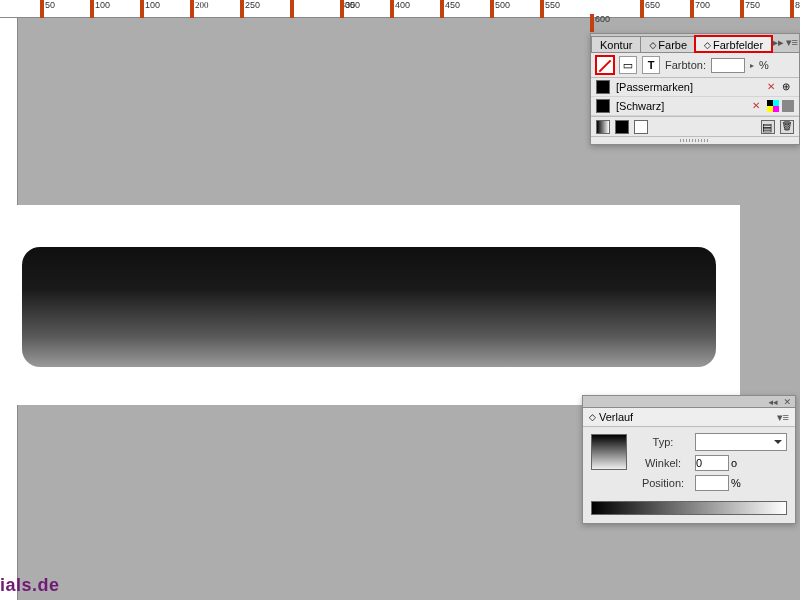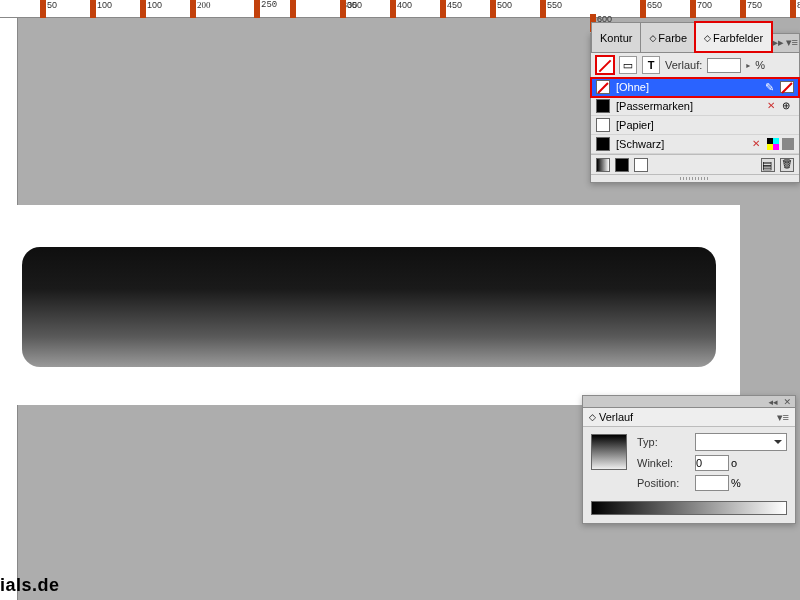--- a/index.html
+++ b/index.html
@@ -1,27 +1,27 @@
 <!DOCTYPE html>
 <html><head>
 <meta charset="utf-8">
 <style>
 *{box-sizing:border-box;margin:0;padding:0;font-family:Tahoma,Arial,sans-serif;font-size:11px}
 body{background:#adadad;width:800px;height:600px;position:relative;overflow:hidden}
 .ruler-h{position:absolute;top:0;left:0;right:0;height:18px;background:#fff;border-bottom:1px solid #888;display:flex}
-.ruler-h .tick{position:absolute;top:0;font-size:9px;color:#333;border-left:6px solid #c2410c;height:18px;padding-left:1px}
+.ruler-h .tick{position:absolute;top:0;font-size:9px;color:#333;border-left:4px solid #c2410c;height:18px;padding-left:1px}
 .ruler-v{position:absolute;top:18px;left:0;width:18px;bottom:0;background:#fff;border-right:1px solid #888}
 .canvas-wrap{position:absolute;top:205px;left:0;width:740px;height:200px;background:#fff}
 .rounded-bar{position:absolute;top:42px;left:22px;width:694px;height:120px;border-radius:18px;background:linear-gradient(180deg,#0f0f0f 0%,#1a1a1a 35%,#5a5a5a 75%,#9a9a9a 100%)}
-.watermark{position:absolute;bottom:4px;left:0;color:#000000;font-size:18px;font-weight:bold;letter-spacing:.5px}
+.watermark{position:absolute;bottom:4px;left:0;color:#701a75;font-size:18px;font-weight:bold;letter-spacing:.5px}
 .panel{position:absolute;background:#e9e9e9;border:1px solid #8a8a8a;box-shadow:0 2px 6px rgba(0,0,0,.25)}
 
 .swatches{top:33px;right:0;width:210px}
 .tabs{display:flex;background:#c9c9c9;border-bottom:1px solid #8a8a8a;height:19px;align-items:flex-end}
-.tab{padding:2px 8px;border:1px solid #8a8a8a;border-bottom:none;background:#d7d7d7;margin-right:-1px;cursor:pointer;height:30px;display:flex;align-items:center}
+.tab{padding:2px 8px;border:1px solid #8a8a8a;border-bottom:none;background:#d7d7d7;margin-right:-1px;cursor:pointer;height:16px;display:flex;align-items:center}
 .tab.active{background:#eee}
 .tab.hl{outline:2px solid #e30000;outline-offset:-1px}
 .tab .sm{font-size:9px;margin-right:2px}
 .tabs .grow{flex:1}
 .tabs .pm{width:14px;display:flex;justify-content:center;align-items:center;color:#555;height:19px;cursor:pointer}
 .toolbar{display:flex;align-items:center;padding:3px 5px;gap:5px;border-bottom:1px solid #bcbcbc}
 .icon-box{width:18px;height:18px;border:1px solid #999;display:flex;align-items:center;justify-content:center;background:#fff;cursor:pointer}
 .icon-box.hl{outline:2px solid #e30000;outline-offset:-1px}
 .tlabel{color:#333}
 .tinput{width:34px;height:15px;border:1px solid #8a8a8a;background:#fff}
@@ -41,38 +41,38 @@
 .grad-mini{width:14px;height:14px;border:1px solid #666}
 .grip{height:8px;border-top:1px solid #bcbcbc;display:flex;justify-content:center;align-items:center}
 .grip:before{content:"";width:30px;height:3px;background:repeating-linear-gradient(90deg,#999 0 1px,transparent 1px 3px)}
 
 .gradient{top:395px;left:582px;width:214px}
 .gbar{display:flex;justify-content:flex-end;gap:6px;background:#c9c9c9;height:12px;align-items:center;padding:0 4px;border-bottom:1px solid #8a8a8a}
 .gbar span{font-size:9px;color:#555;cursor:pointer}
 .gtab{display:flex;align-items:center;height:19px;background:#eee;border-bottom:1px solid #bcbcbc;padding:0 6px;gap:3px}
 .gbody{padding:6px 8px;display:grid;grid-template-columns:40px 52px 1fr;gap:4px 6px;align-items:center}
 .gprev{grid-row:1/span 2;width:36px;height:36px;border:1px solid #666;background:linear-gradient(180deg,#000,#eee)}
-.lbl{text-align:left;color:#333}
+.lbl{text-align:center;color:#333}
 .ginput{height:16px;border:1px solid #8a8a8a;background:#fff;width:50px}
 .gsel{height:18px;border:1px solid #8a8a8a;background:#fff;width:100%;display:flex;justify-content:flex-end;align-items:center;padding:0 4px}
 .gsel:after{content:"";border:4px solid transparent;border-top-color:#333;margin-top:3px}
 .rev{grid-column:2/4;display:flex;align-items:center;gap:6px;justify-content:flex-start}
 .rev .icn{width:20px;height:14px;background:linear-gradient(90deg,#000,#fff);border:1px solid #666}
 .slider-row{padding:4px 8px 8px}
 .slider{height:14px;border:1px solid #666;background:linear-gradient(90deg,#000,#fff);position:relative}
 </style>
 </head>
 <body>
 
 <div class="ruler-h">
     <div class="tick" style="left: 40px;">50</div>
     <div class="tick" style="left: 90px;">100</div>
     <div class="tick" style="left: 140px;">100</div>
     <div class="tick" style="left: 190px; font-family: Liberation Serif, serif;">200</div>
-    <div class="tick" style="left: 254px; font-family: Liberation Mono, monospace;">250</div>
+    <div class="tick" style="left: 240px;">250</div>
     <div class="tick" style="left: 290px; padding-left: 46px;">300</div>
     <div class="tick" style="left: 340px;">350</div>
     <div class="tick" style="left: 390px;">400</div>
     <div class="tick" style="left: 440px;">450</div>
     <div class="tick" style="left: 490px;">500</div>
     <div class="tick" style="left: 540px;">550</div>
     <div class="tick" style="left: 590px; margin-top: 14px;">600</div>
     <div class="tick" style="left: 640px;">650</div>
     <div class="tick" style="left: 690px;">700</div>
     <div class="tick" style="left: 740px;">750</div>
@@ -102,46 +102,33 @@
     <div class="pm">▾≡</div>
   </div>
   <div class="toolbar">
     <div class="icon-box hl">
         <span class="sw none" style="width:12px;height:12px;border:none"></span>
       </div>
     <div class="icon-box">▭</div>
     <div class="icon-box">
         <b>T</b>
       </div>
-    <span class="tlabel">Verlauf:</span>
+    <span class="tlabel">Farbton:</span>
     <input class="tinput" style="">
     <span style="font-size:8px;color:#555">▸</span>
     <span class="pcent">%</span>
   </div>
   <div class="swatch-list">
-      <div class="row sel">
-        <div class="sw none"></div>
-        <div class="nm">[Ohne]</div>
-        <div class="ri">
-          <div class="mini">✎</div>
-          <div class="mini sw none" style="width: 12px; height: 12px;"></div>
-        </div>
-      </div>
       <div class="row">
         <div class="sw reg"></div>
         <div class="nm">[Passermarken]</div>
         <div class="ri">
           <div class="mini" style="color: rgb(204, 51, 51); font-size: 10px;">✕</div>
           <div class="mini" style="font-size: 10px;">⊕</div>
         </div>
-      </div>
-      <div class="row">
-        <div class="sw paper"></div>
-        <div class="nm">[Papier]</div>
-        <div class="ri"></div>
       </div>
       <div class="row">
         <div class="sw black"></div>
         <div class="nm">[Schwarz]</div>
         <div class="ri">
           <div class="mini" style="color: rgb(204, 51, 51); font-size: 10px;">✕</div>
           <div class="mini" style="background: conic-gradient(rgb(0, 255, 255) 0deg, rgb(0, 255, 255) 25%, rgb(255, 0, 255) 0deg, rgb(255, 0, 255) 50%, rgb(255, 255, 0) 0deg, rgb(255, 255, 0) 75%, rgb(0, 0, 0) 0deg);"></div>
           <div class="mini" style="background: rgb(136, 136, 136);"></div>
         </div>
       </div>

